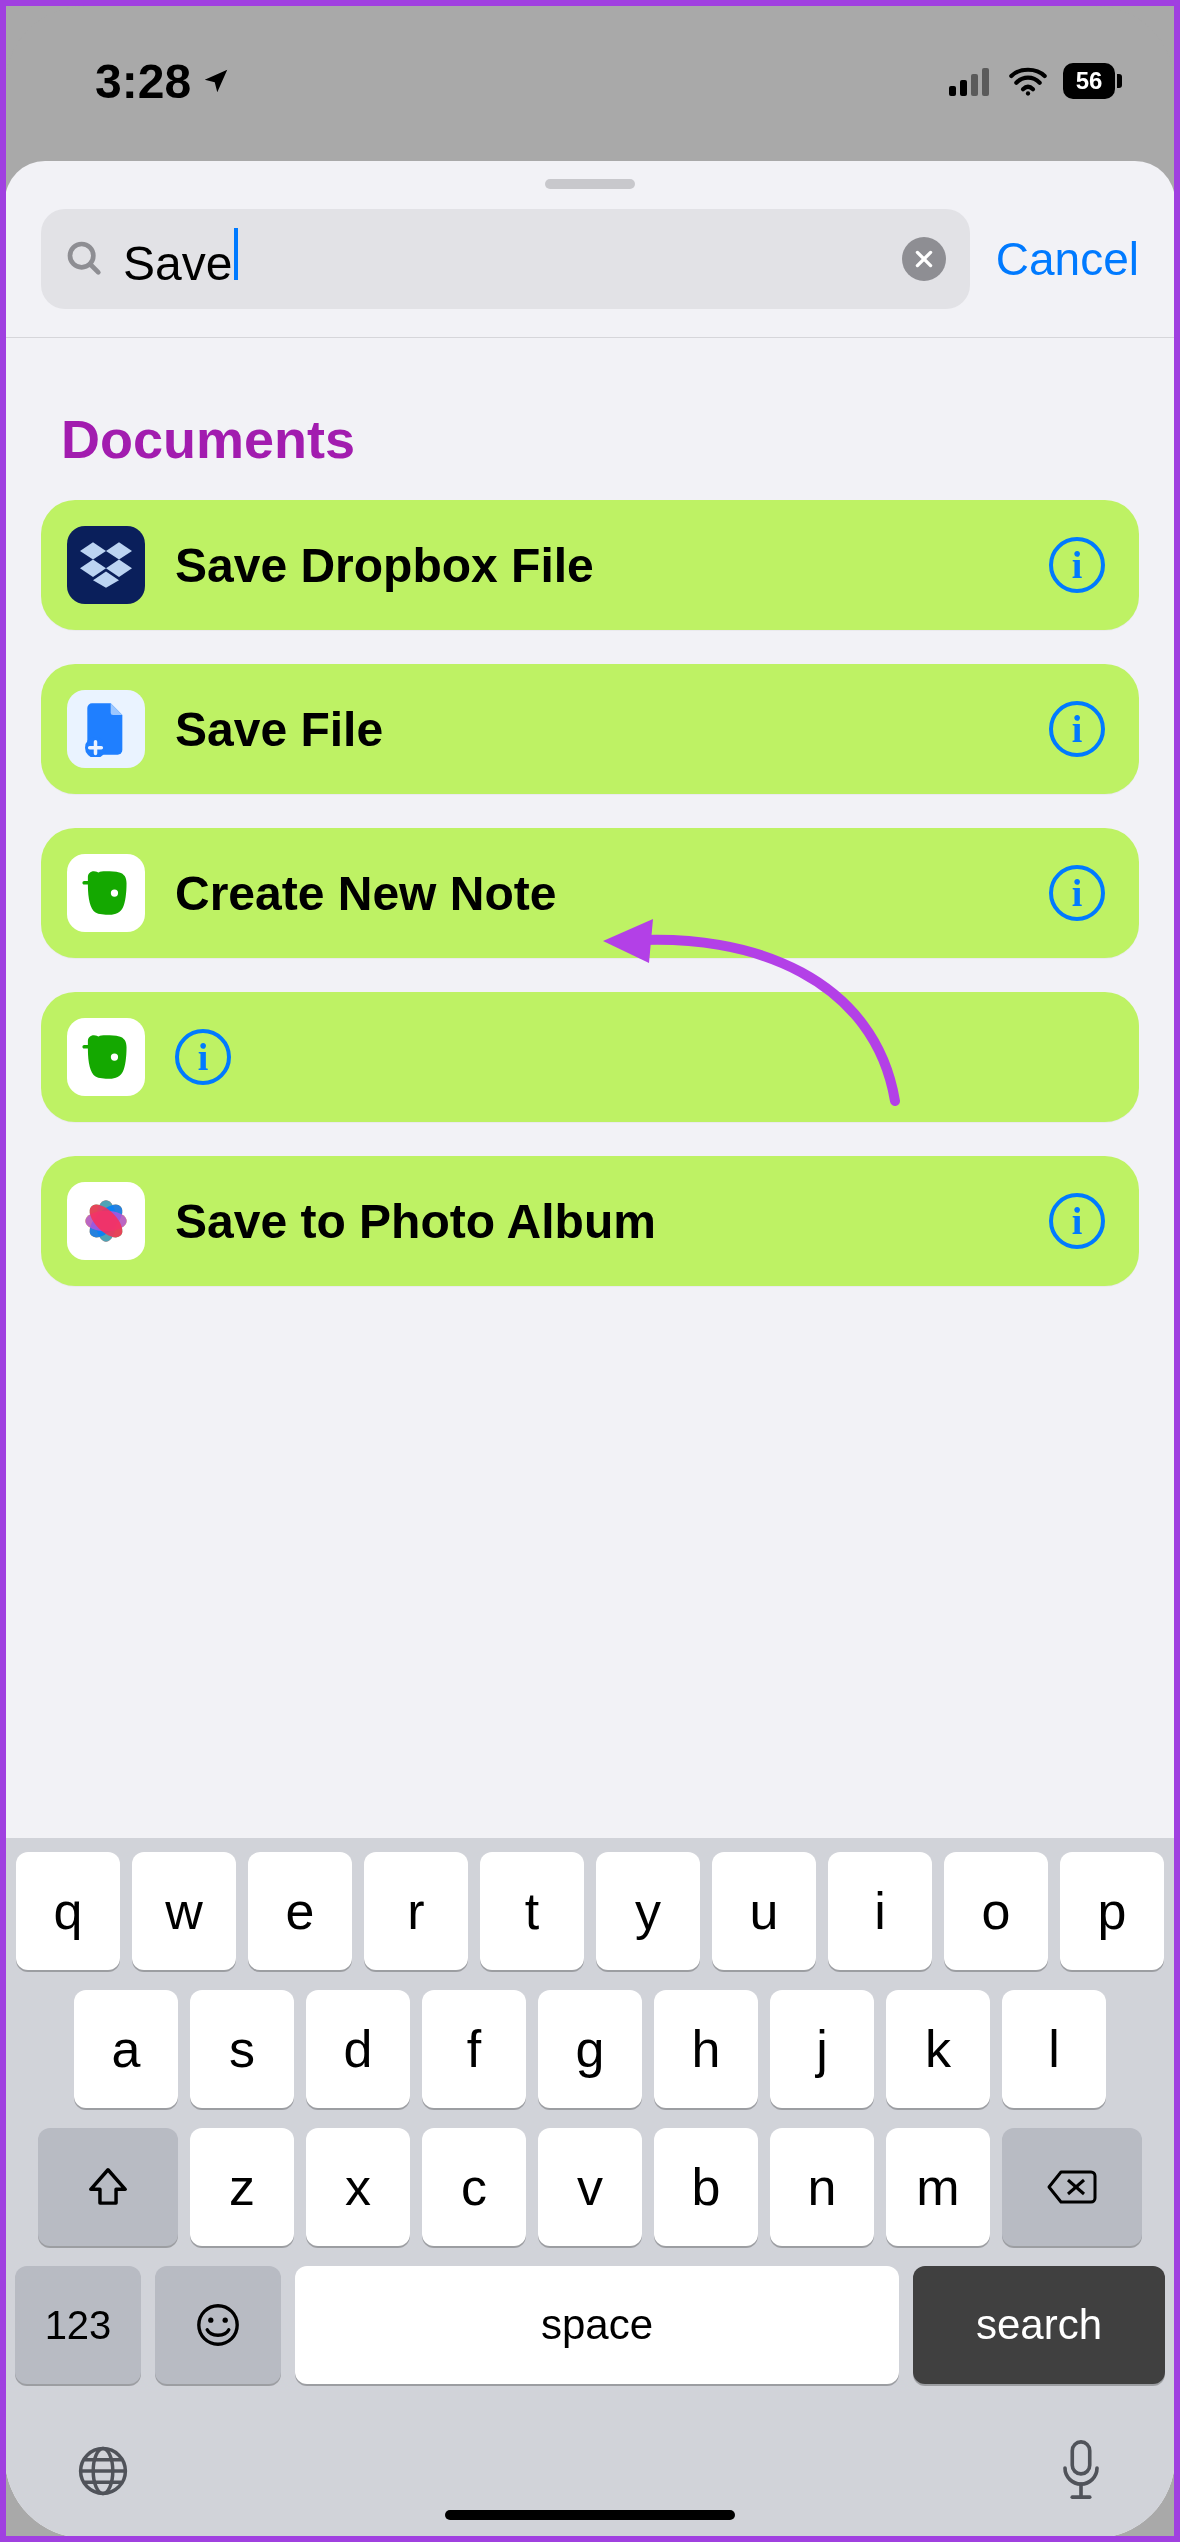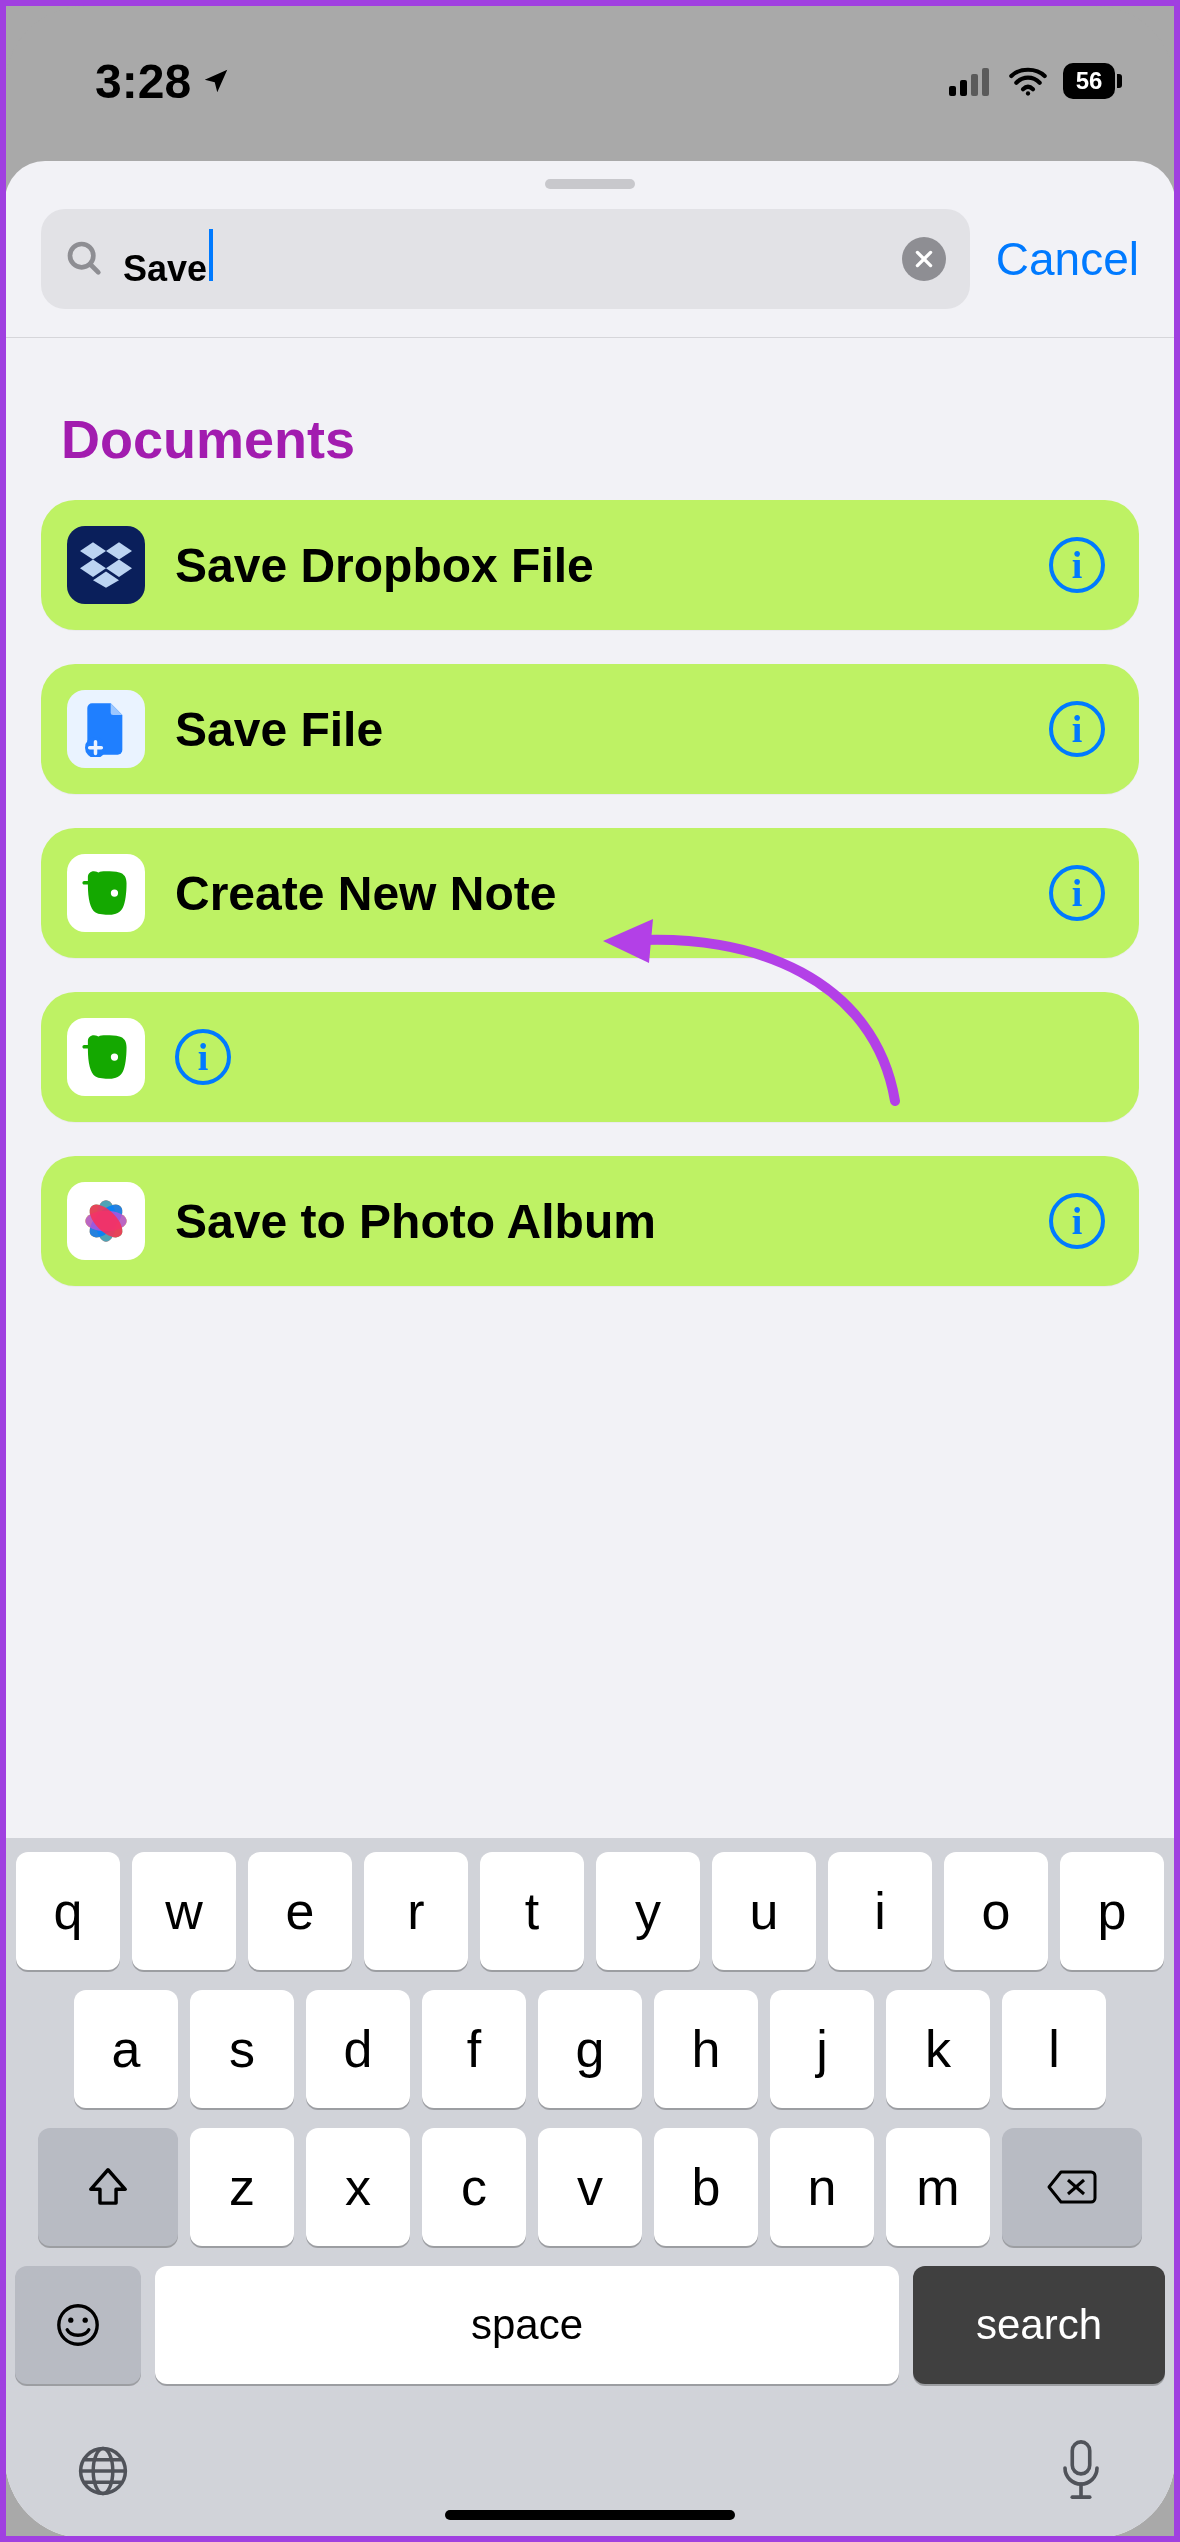--- a/index.html
+++ b/index.html
@@ -66,21 +66,21 @@
     padding: 20px 36px 28px 36px;
   }
   .search-field {
     flex: 1; display: flex; align-items: center;
     background: #e2e2e6; border-radius: 24px;
     height: 100px; padding: 0 24px;
     gap: 14px;
   }
   .search-input {
     flex: 1; display: flex; align-items: baseline;
-    font-size: 36px; color: #000; padding-left: 4px; font-weight: bold;
+    font-size: 48px; color: #000; padding-left: 4px;
   }
   .cursor { display:inline-block; width:4px; height:52px; background:#007aff; margin-left:2px; }
   .clear-btn {
     width: 44px; height: 44px; border-radius: 50%;
     background: #8e8e93; display:flex; align-items:center; justify-content:center;
   }
   .cancel-link { color:#007aff; font-size: 46px; }
 
   .divider { height: 1px; background: #d6d6da; }
 
@@ -316,20 +316,21 @@
           <div id="kb-row3-letters" style="display:contents"><div class="key letter">z</div><div class="key letter">x</div><div class="key letter">c</div><div class="key letter">v</div><div class="key letter">b</div><div class="key letter">n</div><div class="key letter">m</div></div>
           <div class="key special">
             <svg width="52" height="40" viewBox="0 0 52 40" fill="none" stroke="#000" stroke-width="3" stroke-linejoin="round">
                 <path d="M15 5 H45 a4 4 0 0 1 4 4 V31 a4 4 0 0 1 -4 4 H15 L3 20 Z"></path>
                 <line x1="22" y1="13" x2="38" y2="27"></line>
                 <line x1="38" y1="13" x2="22" y2="27"></line>
               </svg>
           </div>
         </div>
         <div class="kb-row r4">
+          <div class="key one23">123</div>
           <div class="key emoji">
             <svg width="48" height="48" viewBox="0 0 40 40" fill="none" stroke="#000" stroke-width="2.8">
                 <circle cx="20" cy="20" r="16"></circle>
                 <circle cx="14" cy="16" r="2.2" fill="#000" stroke="none"></circle>
                 <circle cx="26" cy="16" r="2.2" fill="#000" stroke="none"></circle>
                 <path d="M11 24 C14 30 26 30 29 24" stroke-linecap="round"></path>
               </svg>
           </div>
           <div class="key space">space</div>
           <div class="key search">search</div>

